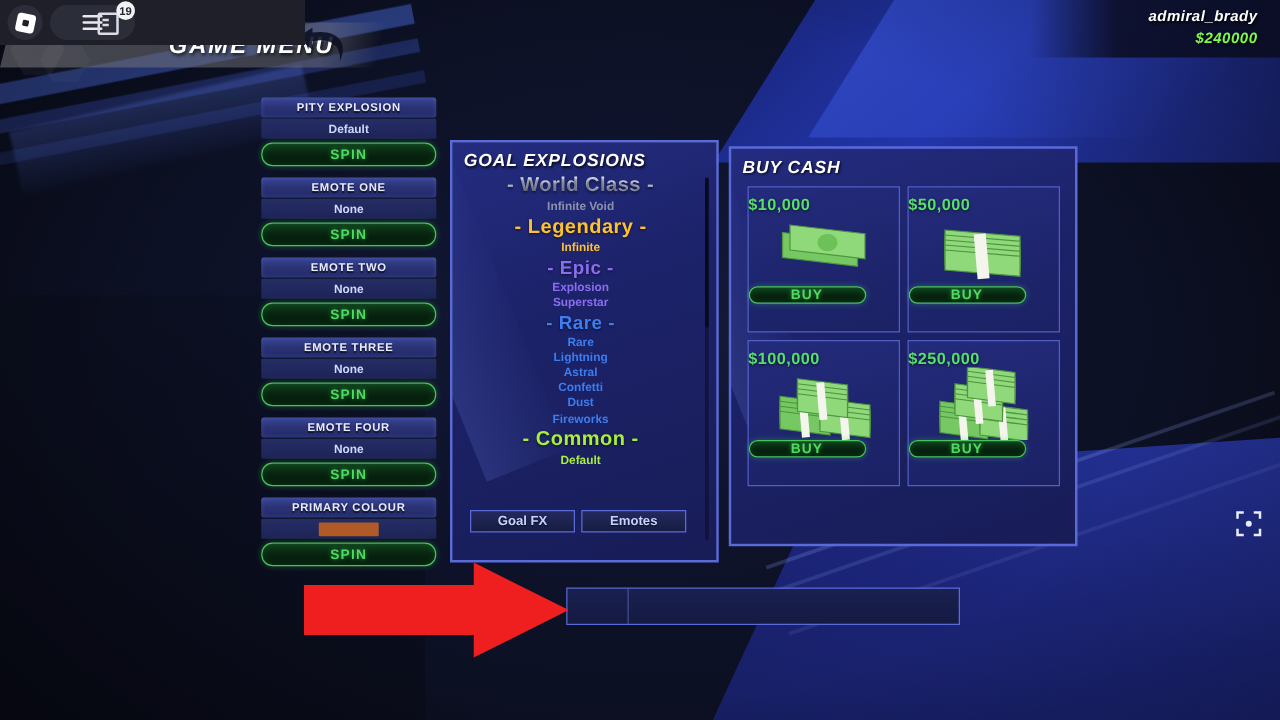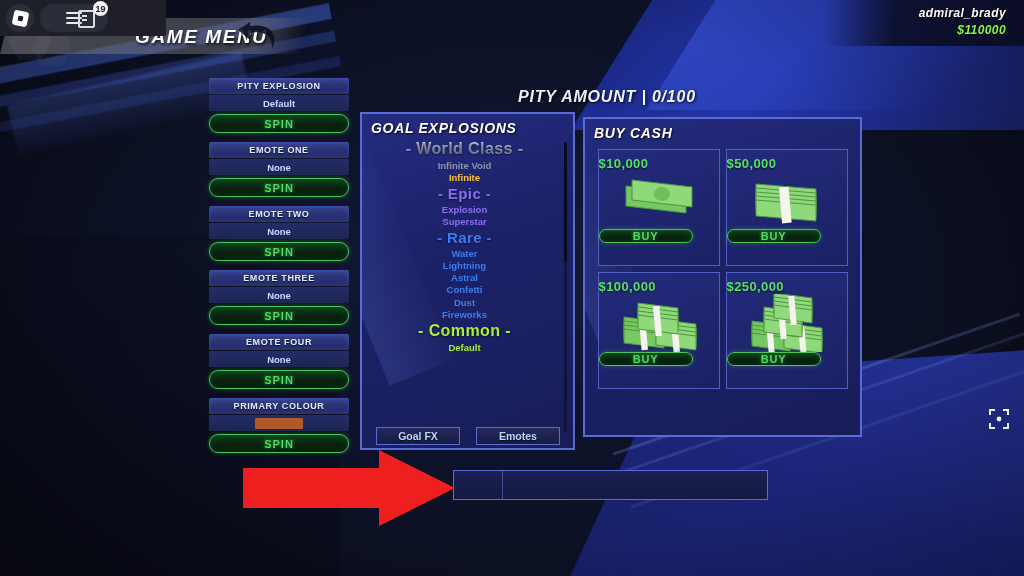--- a/index.html
+++ b/index.html
@@ -101,21 +101,21 @@
     position: absolute;
     left: 0; bottom: 0;
     width: 340px; height: 340px;
     background: linear-gradient(30deg, rgba(8,10,22,0.95), rgba(10,13,28,0.2));
   }
 
   
   .roblox-bar {
     position: absolute;
     top: 0; left: 0;
-    width: 166px; height: 36px;
+    width: 244px; height: 36px;
     background: #1e1f29;
     z-index: 30;
   }
   .rb-pill {
     position: absolute;
     top: 4px;
     height: 28px;
     background: #2b2d38;
     border-radius: 14px;
     display: flex;
@@ -396,23 +396,23 @@
   .gx-scroll i {
     display: block;
     width: 3px; height: 120px;
     background: rgba(0,0,0,0.55);
     border-radius: 2px;
   }
 
   
   .gx-tabs {
     position: absolute;
-    left: 376px; top: 427px;
+    left: 376px; top: 408px;
     display: flex;
-    gap: 16px;
+    gap: 5px;
     z-index: 12;
   }
   .gx-tab {
     width: 84px; height: 18px;
     background: linear-gradient(to bottom, #242a5e 0%, #171c42 100%);
     border: 1px solid #5a6ad8;
     color: #c6d2ff;
     font-size: 10.5px;
     font-weight: bold;
     display: flex; align-items: center; justify-content: center;
@@ -580,24 +580,23 @@
   <div class="menu-title">GAME MENU</div>
   <div class="back-arrow">
     <svg width="46" height="30" viewBox="0 0 46 30">
       <path d="M14 4 C 34 1, 43 12, 36 27 C 37 14, 28 8, 14 11 L 14 18 L 2 8 L 14 0 Z" fill="#0b0f22" opacity="0.88"></path>
     </svg>
   </div>
 
   <div class="user-bg"></div>
   <div class="user-box">
     <div class="user-name">admiral_brady</div>
-    <div class="user-cash">$110000</div>
+    <div class="user-cash">$240000</div>
   </div>
 
-  <div class="pity">PITY AMOUNT | 0/100</div>
 
   <div class="sidebar" id="sidebar">
       <div class="opt">
         <div class="opt-label">PITY EXPLOSION</div>
         <div class="opt-value">Default</div>
         <div class="spin-btn">SPIN</div>
       </div>
       <div class="opt">
         <div class="opt-label">EMOTE ONE</div>
         <div class="opt-value">None</div>
@@ -625,26 +624,27 @@
         </div>
         <div class="spin-btn">SPIN</div>
       </div>
     </div>
 
   <div class="gx-panel">
     <div class="gx-title">GOAL EXPLOSIONS</div>
     <div class="gx-list" id="gx-list">
         <div class="tier tier-worldclass">- World Class -</div>
         <div class="item it-worldclass">Infinite Void</div>
+        <div class="tier tier-legendary">- Legendary -</div>
         <div class="item it-legendary">Infinite</div>
         <div class="tier tier-epic">- Epic -</div>
         <div class="item it-epic">Explosion</div>
         <div class="item it-epic">Superstar</div>
         <div class="tier tier-rare">- Rare -</div>
-        <div class="item it-rare">Water</div>
+        <div class="item it-rare">Rare</div>
         <div class="item it-rare">Lightning</div>
         <div class="item it-rare">Astral</div>
         <div class="item it-rare">Confetti</div>
         <div class="item it-rare">Dust</div>
         <div class="item it-rare">Fireworks</div>
         <div class="tier tier-common">- Common -</div>
         <div class="item it-common">Default</div>
       </div>
     <div class="gx-scroll">
         <i></i>

